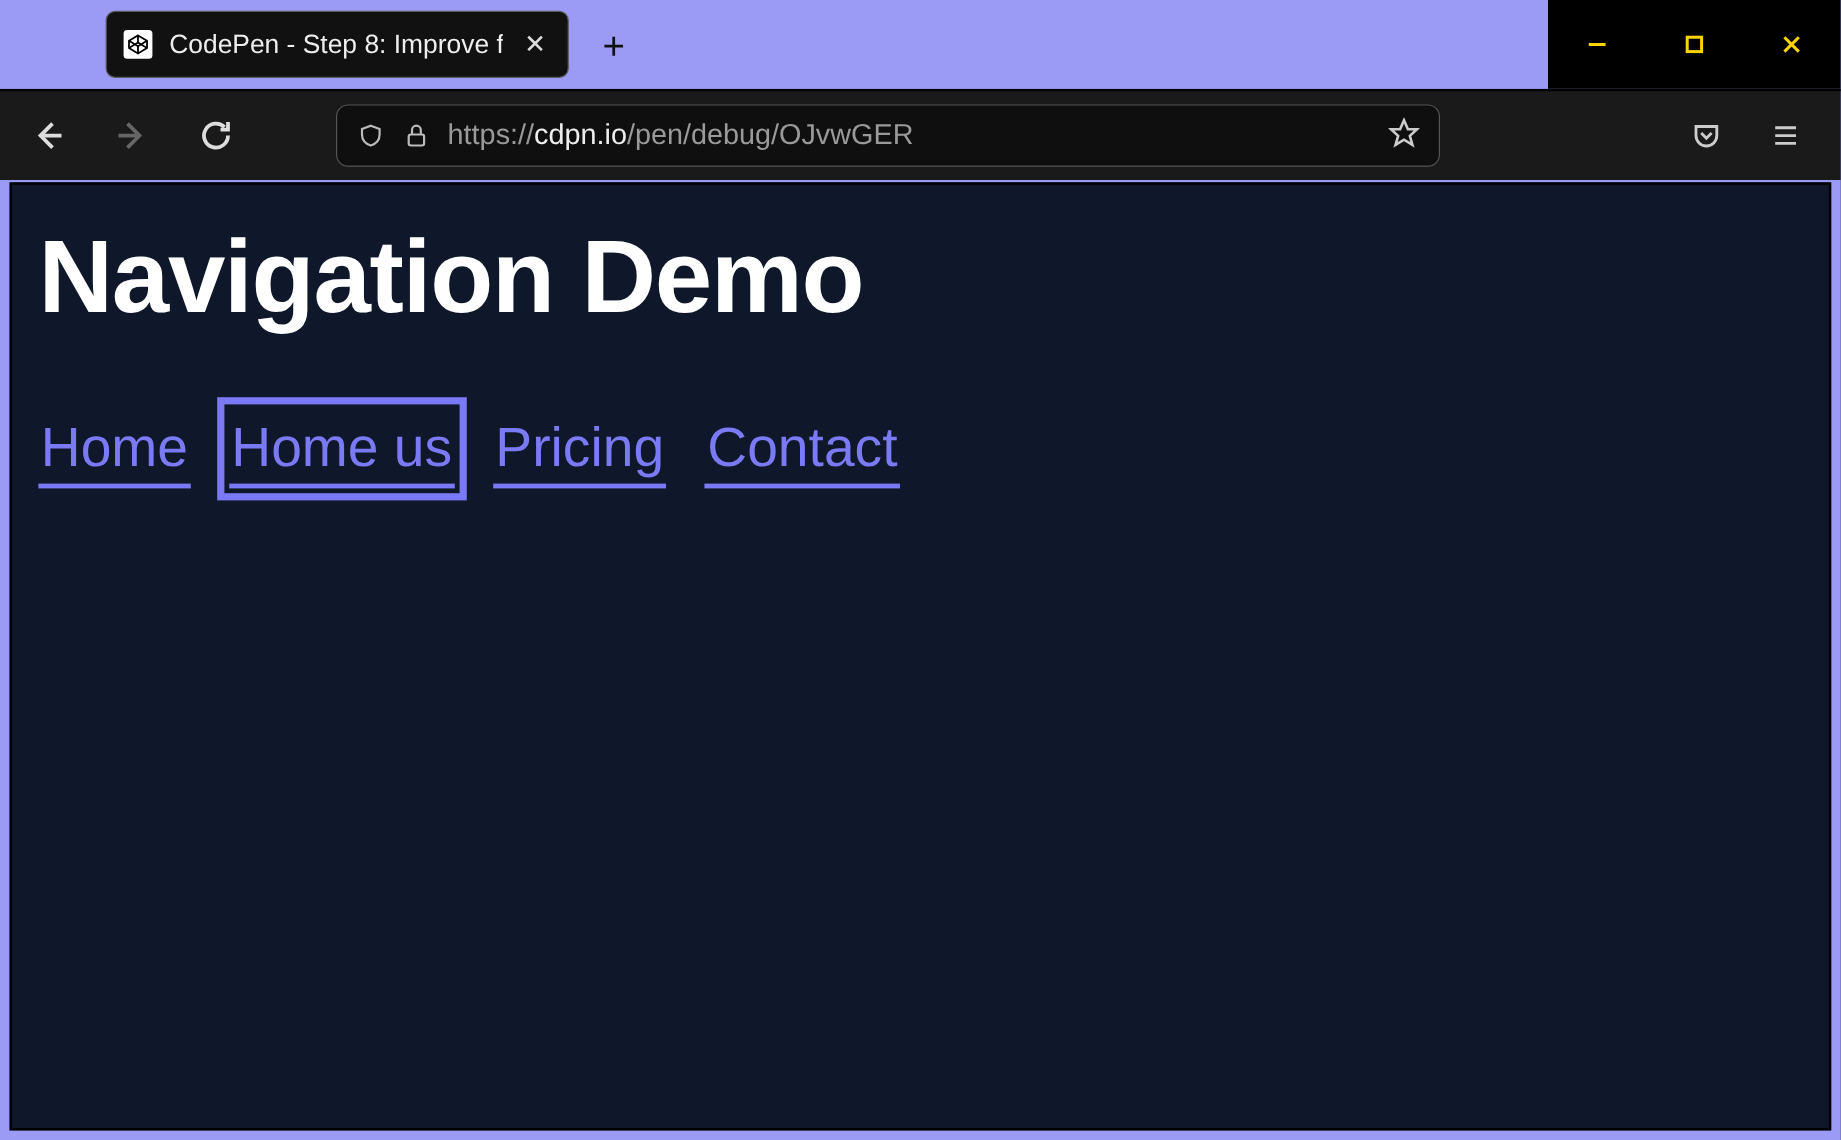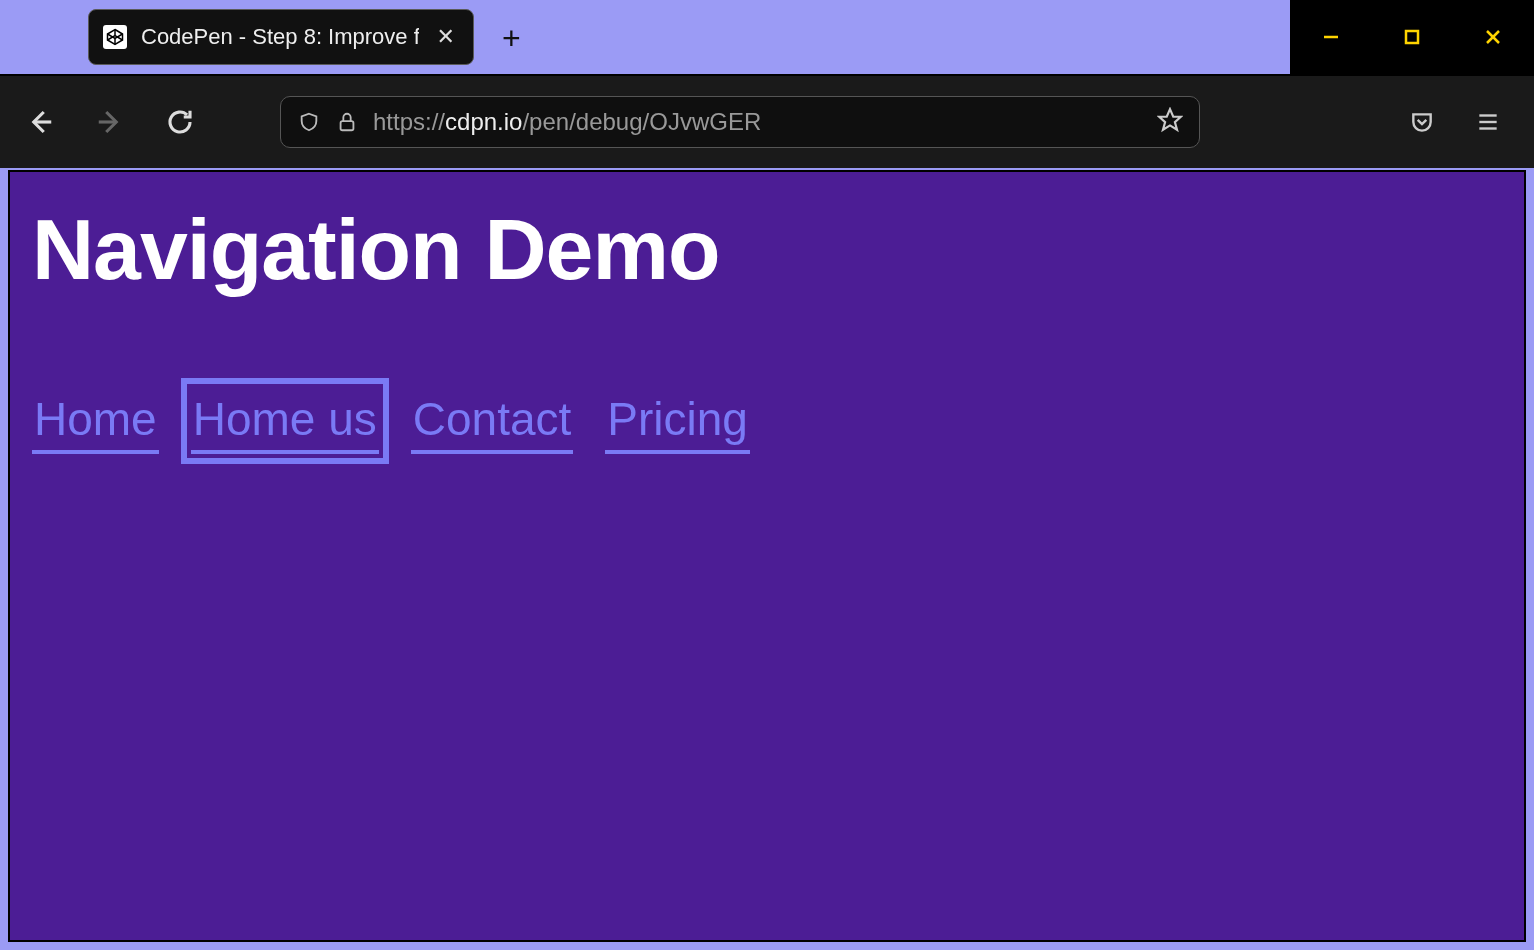--- a/index.html
+++ b/index.html
@@ -89,21 +89,21 @@
       width: 56px;
       height: 56px;
       display: flex;
       align-items: center;
       justify-content: center;
       cursor: pointer;
     }
     .window-controls svg { stroke: #ffd400; fill: none; stroke-width: 2.5; }
     
     .toolbar {
-      height: 94px;
+      height: 76px;
       background: #1a1a1a;
       display: flex;
       align-items: center;
       padding: 0 20px;
       gap: 30px;
       border-top: 2px solid #000;
     }
     .nav-btns {
       display: flex;
       align-items: center;
@@ -163,21 +163,21 @@
       margin-right: 10px;
     }
     .right-icons .tb-icon {
       width: 32px; height: 32px; display: flex; align-items: center; justify-content: center;
       cursor: pointer; color: #ccc;
     }
     .right-icons .tb-icon svg { width: 26px; height: 26px; fill: none; stroke: currentColor; stroke-width: 2.2; }
     
     .viewport {
       flex: 1;
-      background: #4c1d95;
+      background: #0f172a;
       margin: 2px 8px 8px 8px;
       border: 2px solid #000;
       padding: 28px 22px;
       color: #fff;
     }
     .page-heading {
       font-size: 86px;
       font-weight: 700;
       letter-spacing: -1px;
       margin-bottom: 60px;
@@ -185,21 +185,20 @@
     nav.page-nav {
       display: flex;
       gap: 32px;
       font-size: 46px;
     }
     nav.page-nav a {
       color: #7a7af5;
       text-decoration: none;
       border-bottom: 4px solid #7a7af5;
       padding: 4px 2px;
-      margin-top: 29px;
     }
     nav.page-nav a.focused {
       outline: 6px solid #7a7af5;
       outline-offset: 4px;
     }
   </style>
 </head>
 <body>
 
 <div class="window">
@@ -300,18 +299,18 @@
           </svg>
       </div>
     </div>
   </div>
 
   <div class="viewport">
     <h1 class="page-heading">Navigation Demo</h1>
     <nav class="page-nav">
       <a href="#">Home</a>
       <a href="#" class="focused">Home us</a>
+      <a href="#">Pricing</a>
       <a href="#">Contact</a>
-      <a href="#">Pricing</a>
     </nav>
   </div>
 
 </div>
 
 </body></html>

